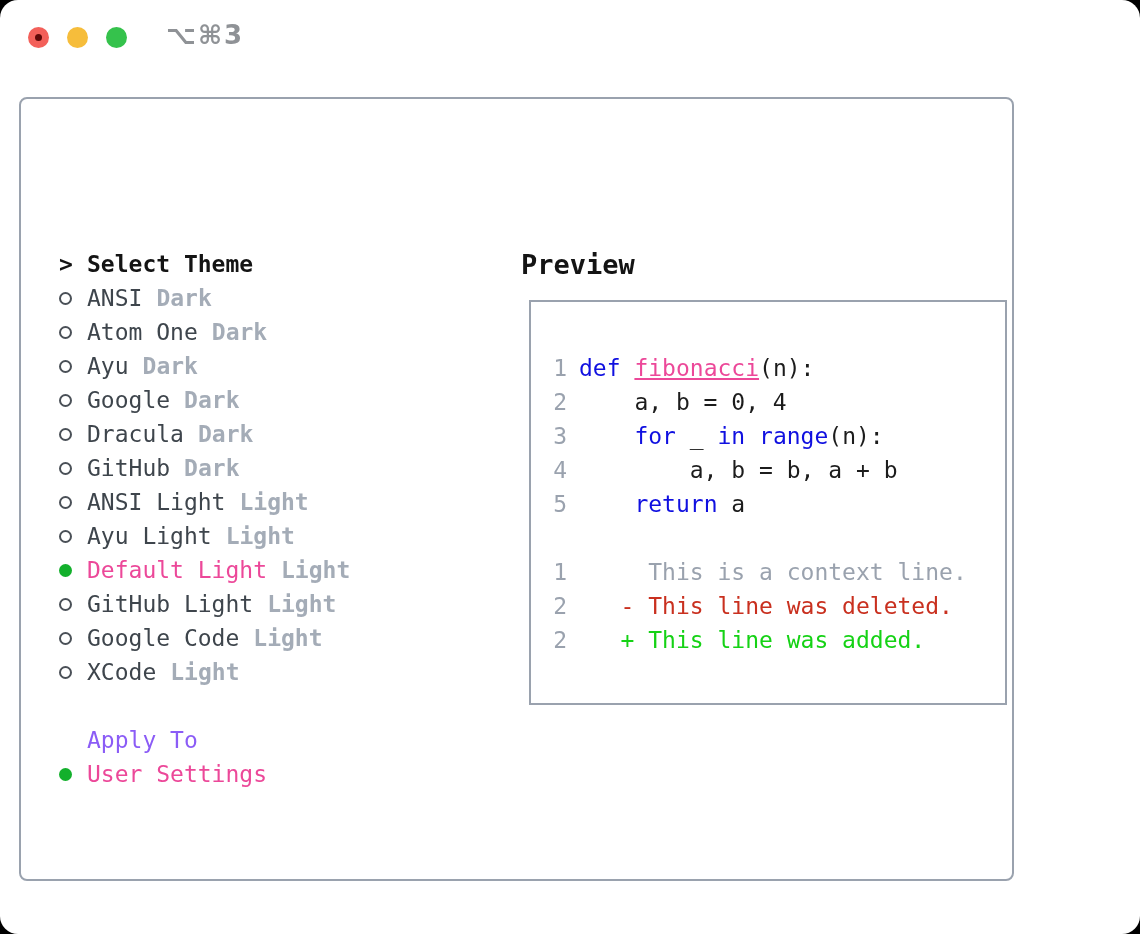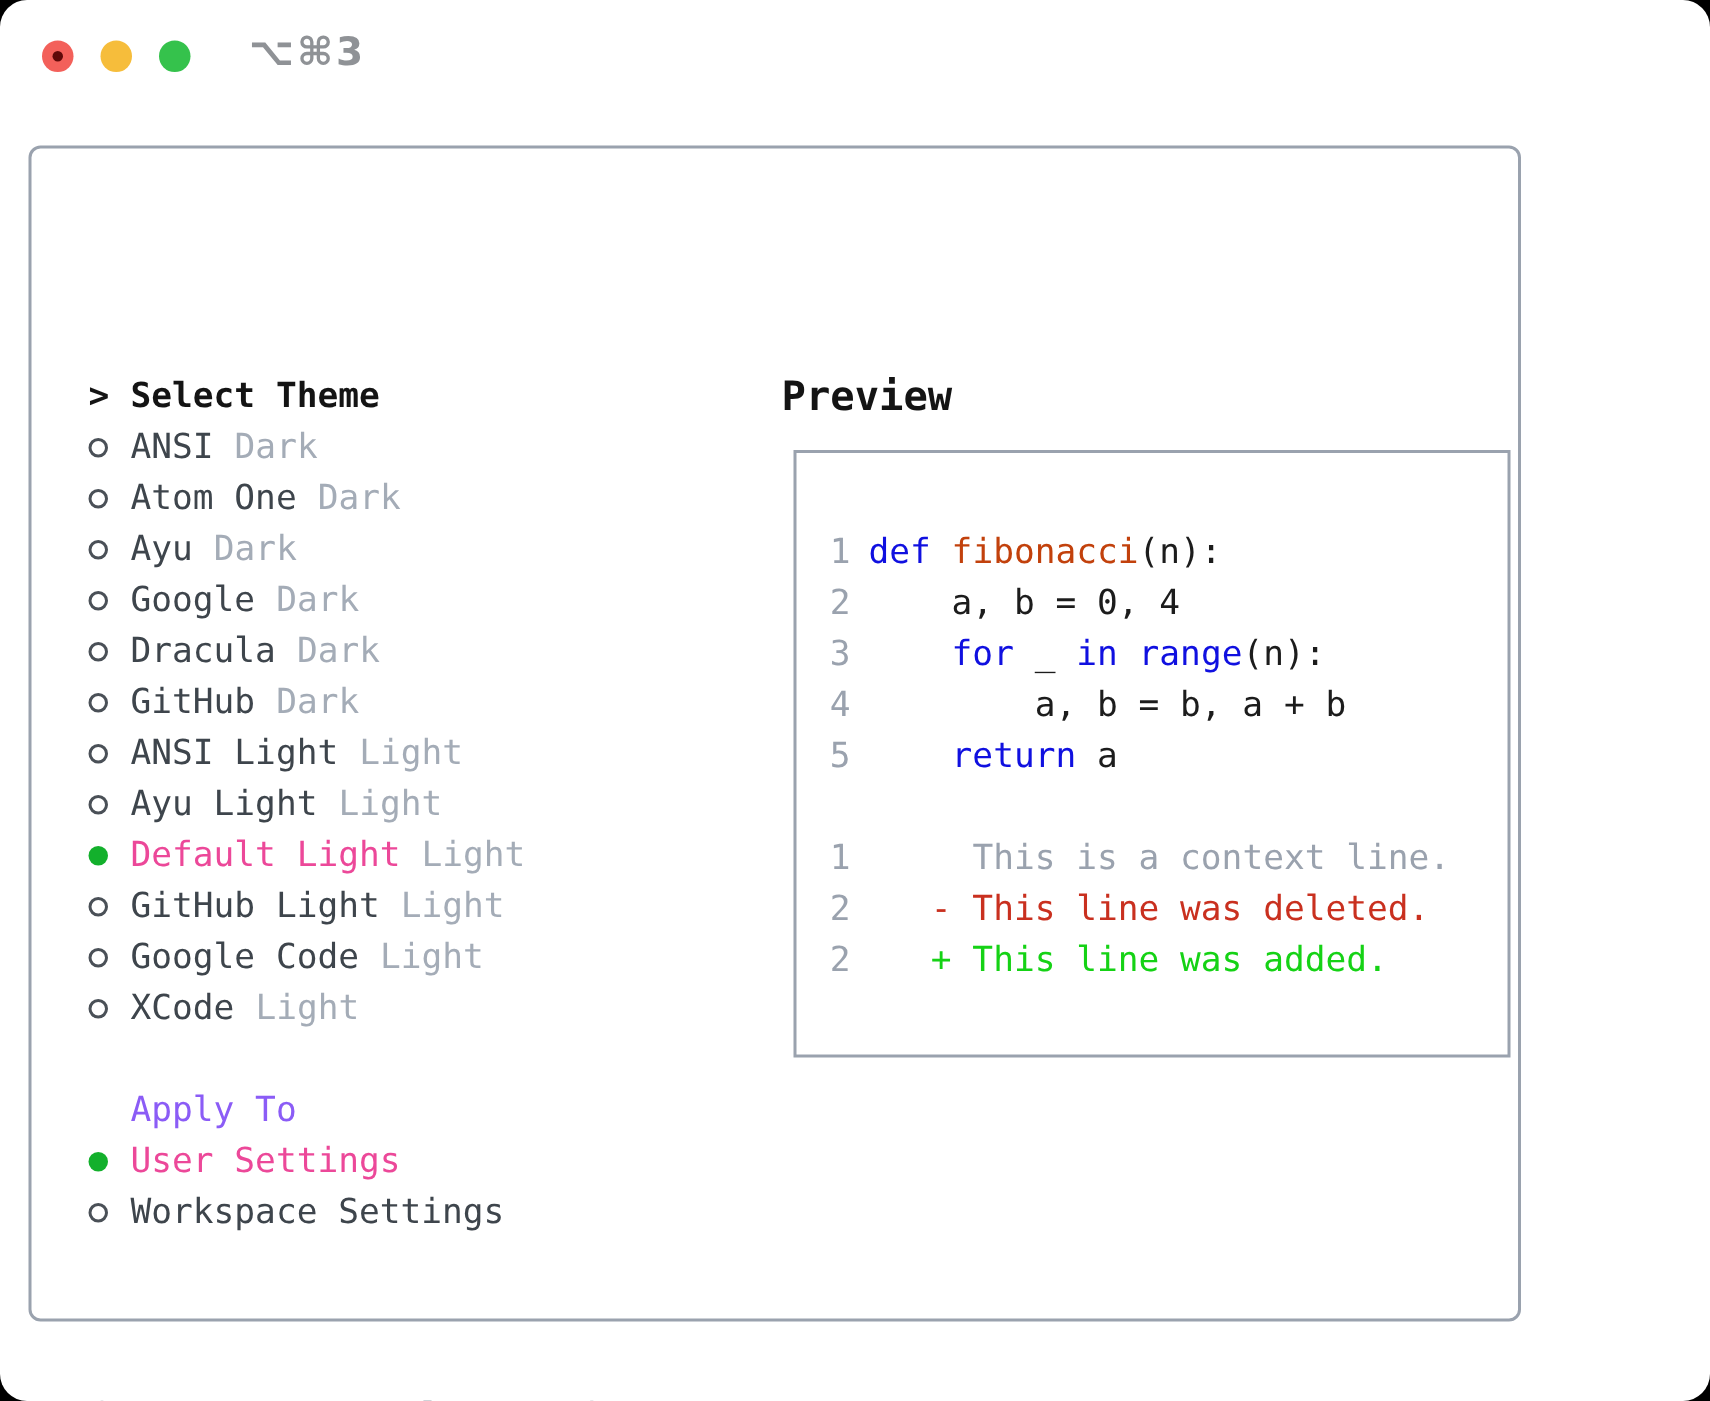--- a/index.html
+++ b/index.html
@@ -47,21 +47,21 @@
   .ring {
     width:9px; height:9px; border:2px solid #4a5057; border-radius:50%;
   }
   .dotfill {
     width:13px; height:13px; border-radius:50%; background:#13b02c;
   }
   .hdr    { font-weight:bold; color:#141414;text-align:right; }
   .hdr2   { color:#8b5cf6; }
   .prefix { font-weight:bold; color:#141414; }
   .name    { color:#3e454c; }
-  .variant { color:#a4acb7; margin-left:14px; }
+  .variant { color:#a4acb7; margin-left:14px;font-weight:bold; }
   .row.selected .name { color:#ec4899; }
   #help {
     position:absolute; left:38px; top:760px;
     font-size:23px; line-height:34px; color:#a4acb7; white-space:pre;
   }
   
   #preview-header {
     position:absolute; left:500px; top:148px; height:34px;
     display:flex; align-items:center;
     font-size:27px; font-weight:bold; color:#141414;
@@ -70,21 +70,21 @@
     position:absolute; left:508px; top:201px;
     width:478px; height:405px;
     box-sizing:border-box;
     border:2px solid #9aa2ae;
     background:#ffffff;
   }
   #code { position:absolute; left:22px; top:49px; font-size:23px; }
   .crow { height:34px; display:flex; align-items:center; white-space:pre; color:#1c1c1c; }
   .ln { display:inline-block; width:14px; margin-right:12px; text-align:right; color:#9aa2ae; flex:none; }
   .tok-keyword  { color:#1010e0;text-align:center; }
-  .tok-function { color:#c2410c; }
+  .tok-function { color:#ec4899;text-decoration:underline; }
   .tok-context  { color:#9aa2ae; }
   .tok-deleted  { color:#c9301f; }
   .tok-added    { color:#15d215; }
 </style>
 </head>
 <body>
 
 <div class="window">
 
   <div class="traffic t-close"></div>
@@ -112,21 +112,20 @@
         <div class="row"><span class="slot"><span class="ring"></span></span><span class="name">Google Code</span><span class="variant">Light</span></div>
         <div class="row"><span class="slot"><span class="ring"></span></span><span class="name">XCode</span><span class="variant">Light</span></div>
       </div>
 
     <div class="rows" id="apply-rows">
       <div class="row">
         <span class="slot"></span><span class="hdr2">Apply To</span>
       </div>
 
     <div class="row selected"><span class="slot"><span class="dotfill"></span></span><span class="name">User Settings</span></div>
-        <div class="row"><span class="slot"><span class="ring"></span></span><span class="name">Workspace Settings</span></div>
       </div>
 
     <div id="help">
       <div>(Use Enter to select, Tab to</div>
       
     </div>
 
     <div id="preview-header">Preview</div>
 
     <div class="preview-box">

